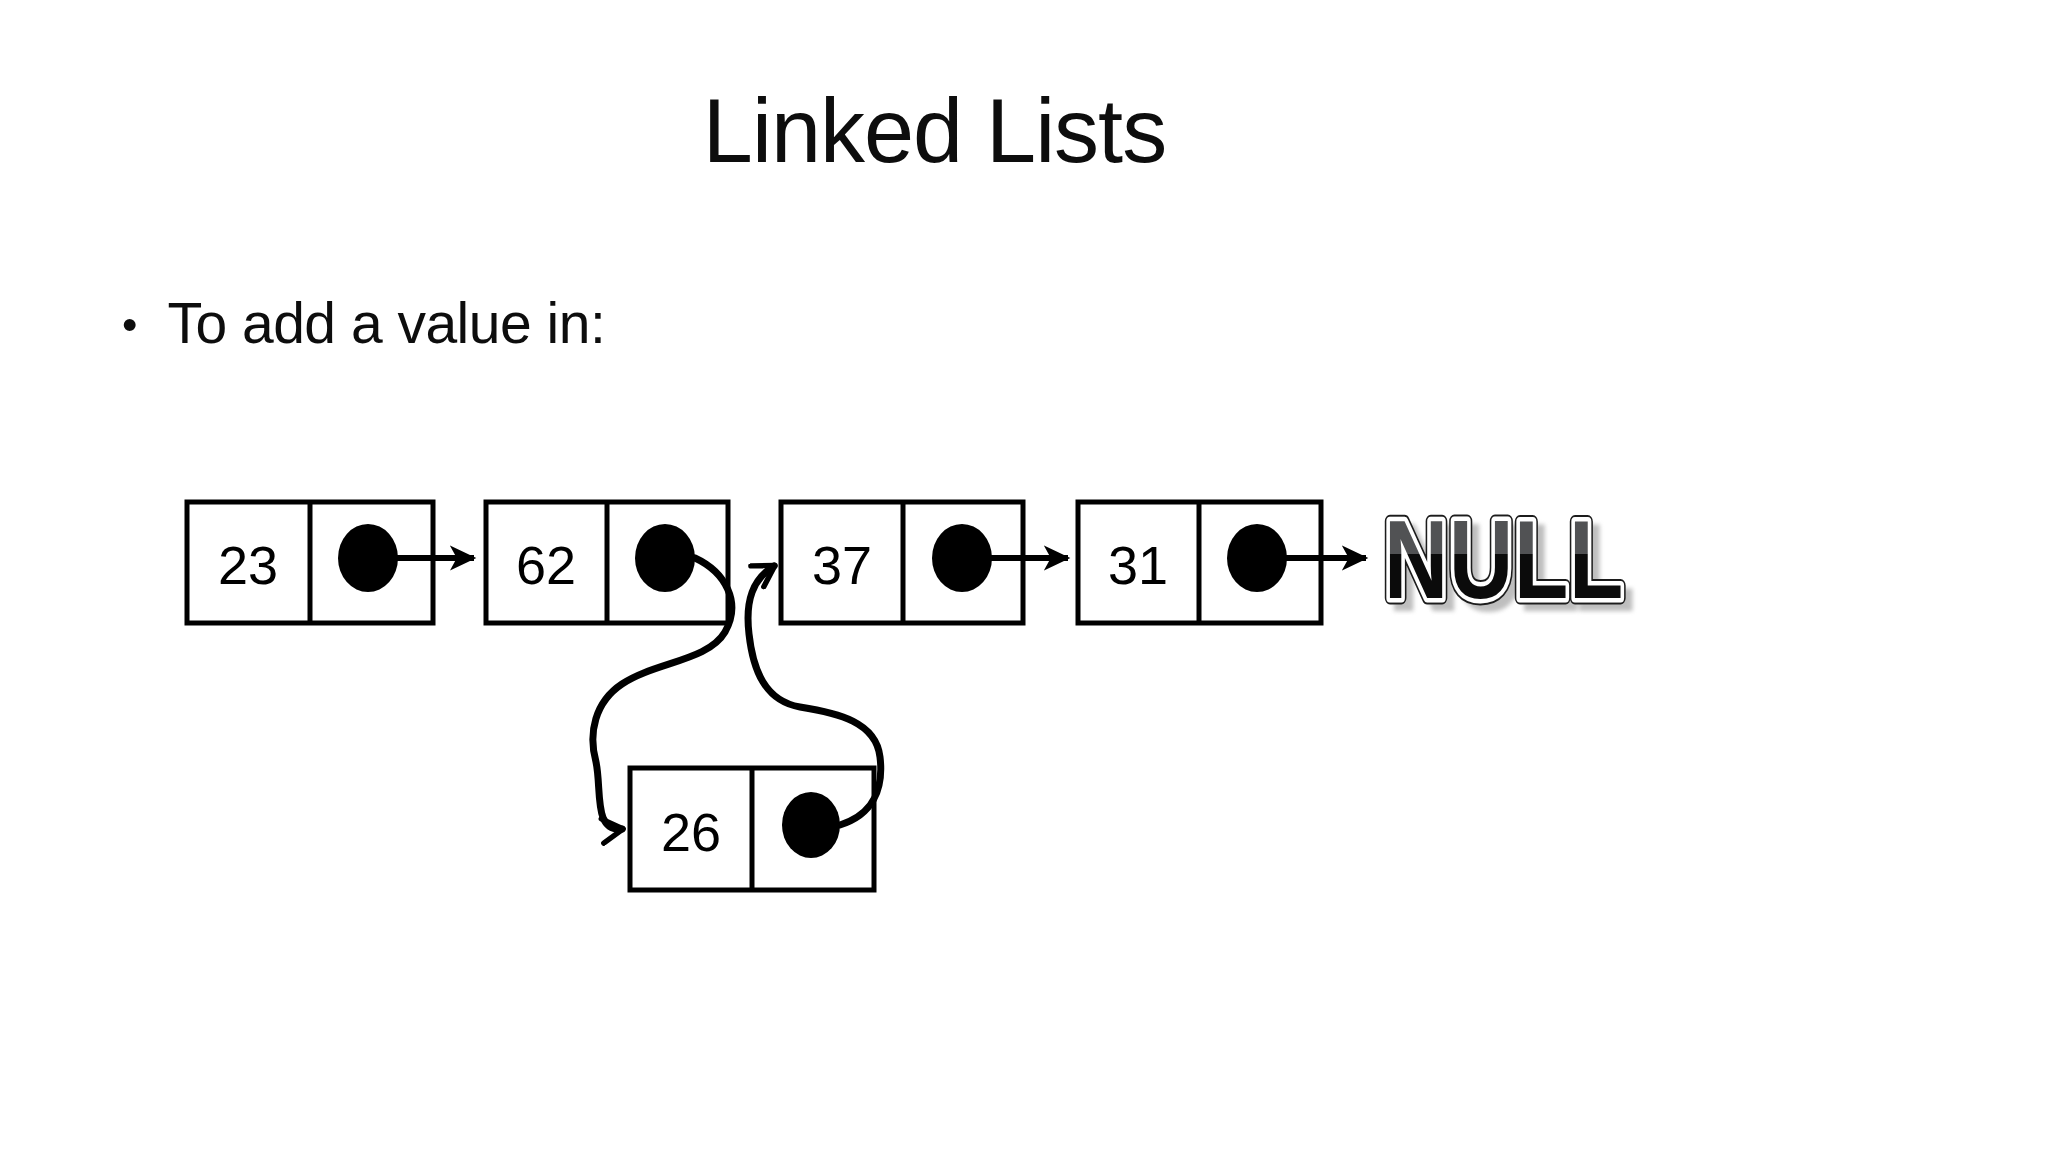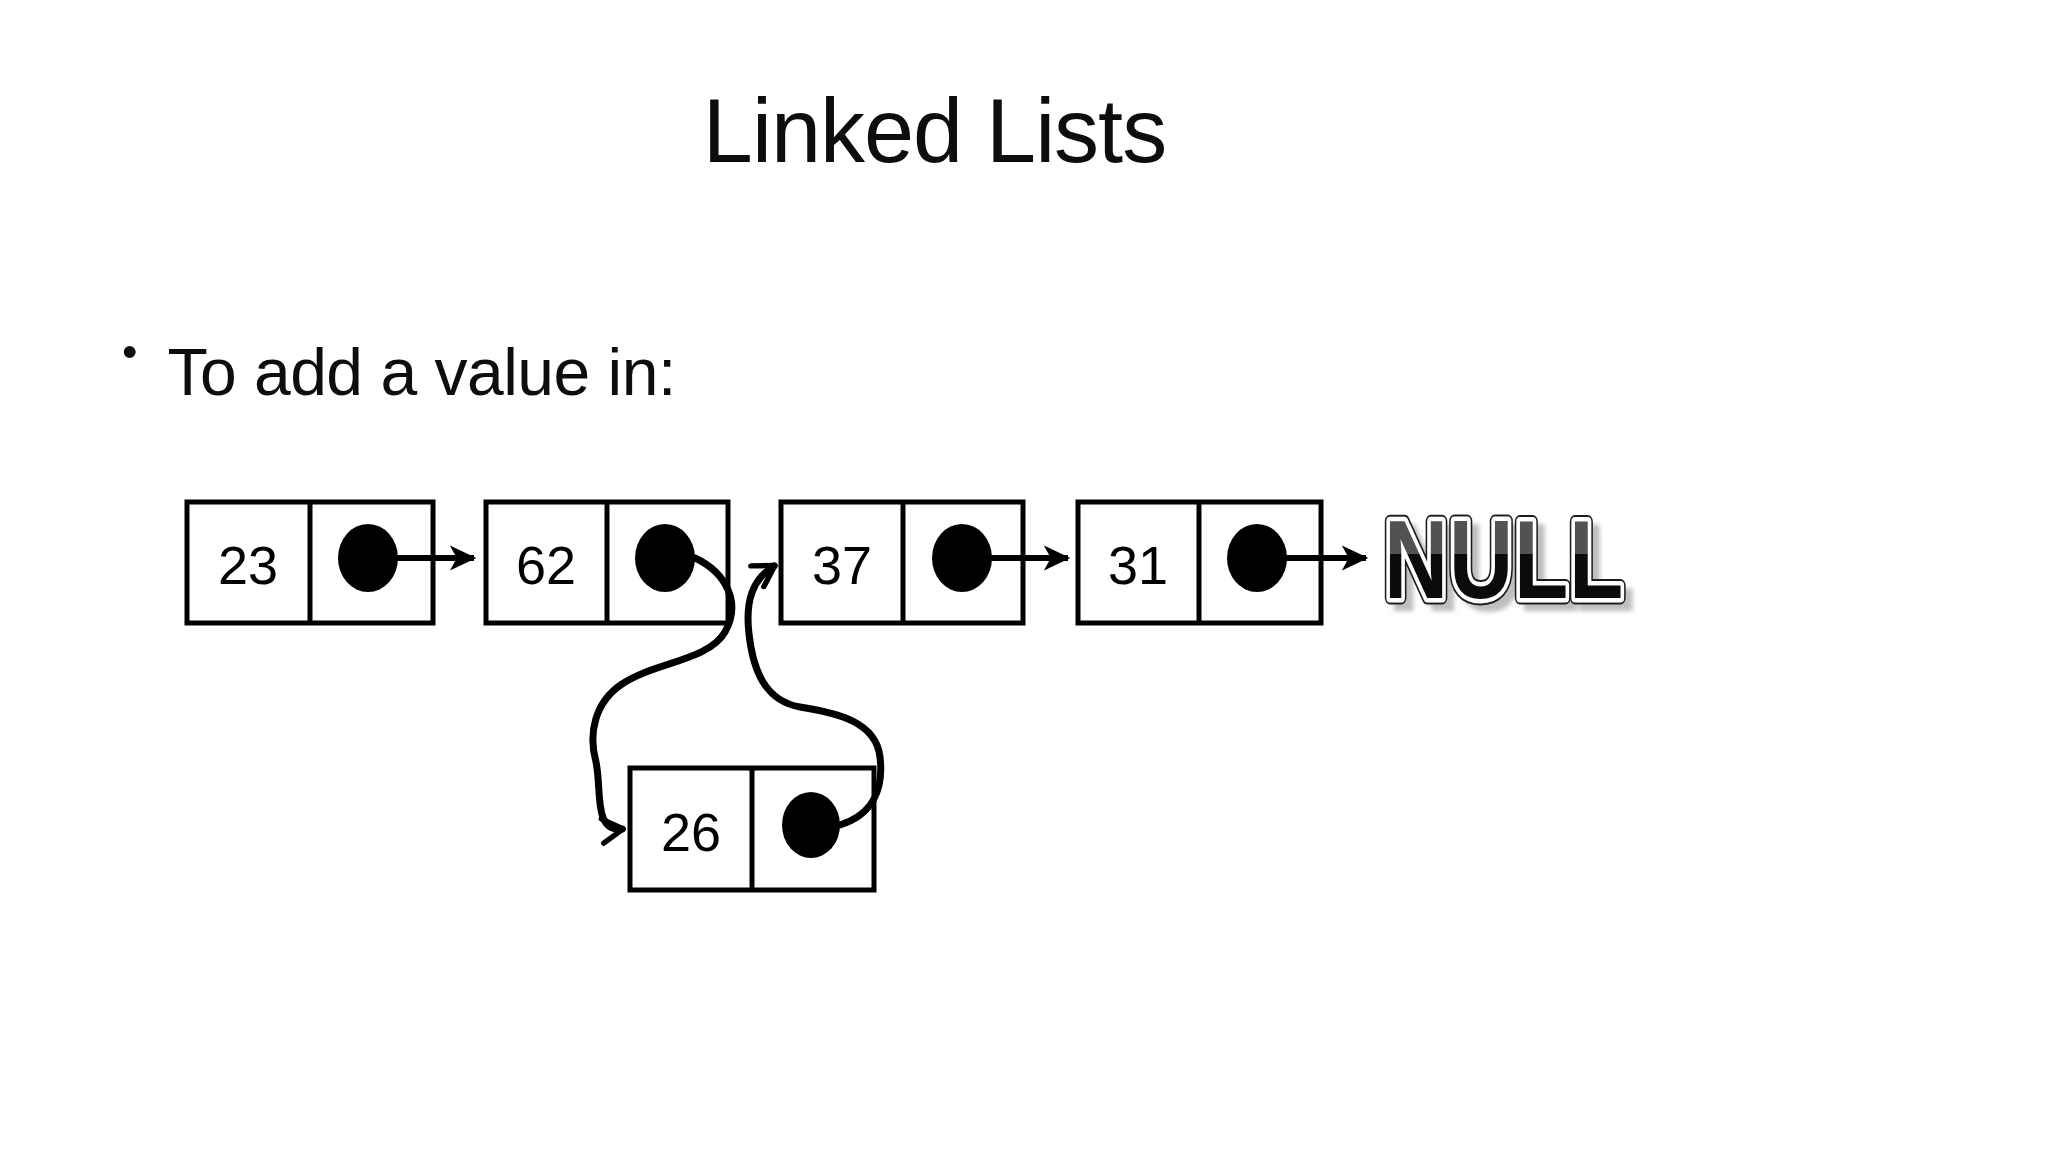--- a/index.html
+++ b/index.html
@@ -37,24 +37,23 @@
     align-items: center;
     gap: 30px;
     color: #0d0d0d;
   }
   .bullet-marker {
     font-size: 44px;
     line-height: 1;
     transform: translateY(2px);
   }
   .bullet-text {
-    font-size: 66px;
+    font-size: 57px;
     letter-spacing: -0.5px;
     line-height: 1.1;
-    margin-top: 44px;
   }
   svg.diagram {
     position: absolute;
     left: 0;
     top: 0;
     width: 2048px;
     height: 1152px;
   }
   .cell {
     fill: #ffffff;

